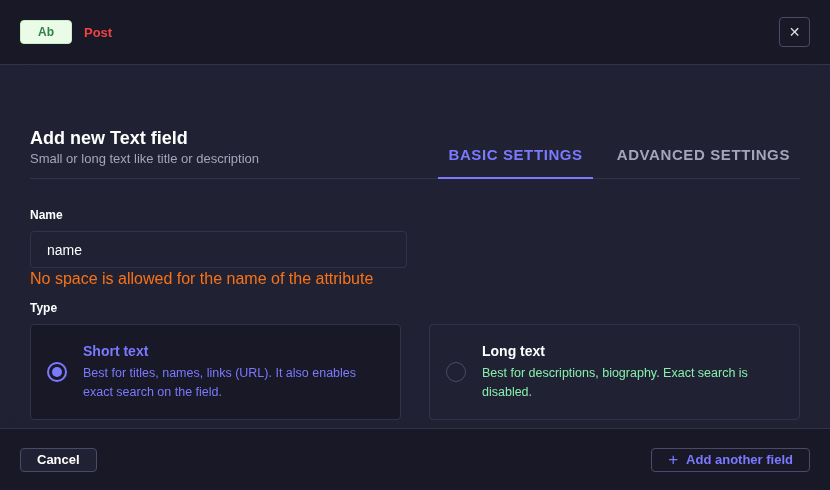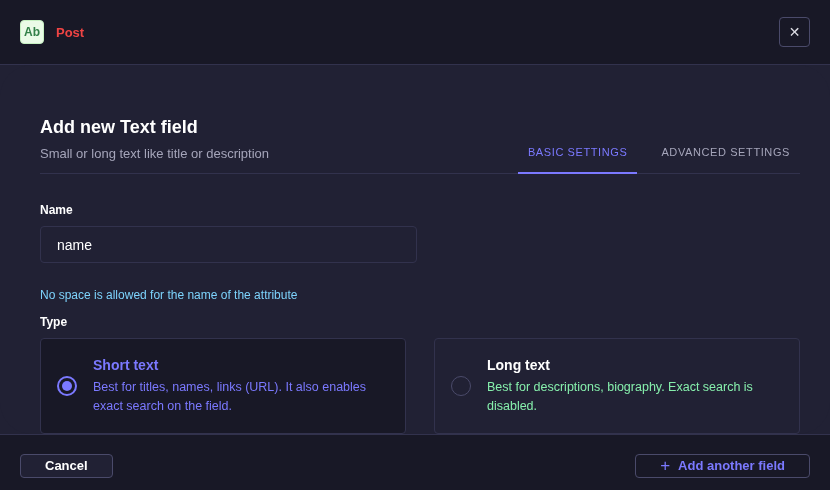--- a/index.html
+++ b/index.html
@@ -16,21 +16,21 @@
   .modal-header {
     height: 65px;
     flex: 0 0 65px;
     background: #181826;
     border-bottom: 1px solid #32324d;
     display: flex;
     align-items: center;
     padding: 0 20px;
   }
   .type-badge {
-    width: 24px;
+    width: 52px;
     height: 24px;
     background: #eafbe7;
     border: 1px solid #c6f0c2;
     border-radius: 4px;
     color: #328048;
     font-size: 12px;
     font-weight: bold;
     display: flex;
     align-items: center;
     justify-content: center;
@@ -50,36 +50,36 @@
     cursor: pointer;
     display: flex;
     align-items: center;
     justify-content: center;
   }
 
   
   .modal-body {
     flex: 1 1 auto;
     background: #212134;
-    padding: 33px 30px 0 40px;
+    padding: 33px 30px 0 30px;
     border-radius: 32px;
   }
   .title-row {
     display: flex;
     align-items: flex-end;
     justify-content: space-between;
     border-bottom: 1px solid #32324d;
   }
   .title-block { padding-bottom: 12px; }
   .page-title { font-size: 18px; font-weight: bold; color: #ffffff; }
-  .page-subtitle { font-size: 13px; color: #a5a5ba; margin-top: 8px; }
+  .page-subtitle { font-size: 13px; color: #a5a5ba; margin-top: 2px; }
   .tabs { display: flex; align-items: flex-end; }
   .tab {
-    font-size: 11px;
-    font-weight: normal;
+    font-size: 15px;
+    font-weight: bold;
     letter-spacing: 0.6px;
     padding: 0 10px 14px 10px;
     margin-bottom: -1px;
     color: #a5a5ba;
     background: transparent;
     border: none;
     border-bottom: 2px solid transparent;
     cursor: pointer;
     font-family: inherit;
     margin-top: 48px;
@@ -96,21 +96,21 @@
     height: 37px;
     background: #212134;
     border: 1px solid #32324d;
     border-radius: 4px;
     color: #ffffff;
     font-size: 14px;
     padding: 0 16px;
     font-family: inherit;
     outline: none;
   }
-  .field-hint { margin-top: 25px; font-size: 12px; color: #7dd3fc; }
+  .field-hint { margin-top: 2px; font-size: 16px; color: #f97316; }
 
   .type-section { margin-top: 10px; }
   .type-options { display: flex; gap: 28px; margin-top: 8px; }
   .type-card {
     flex: 1 1 0;
     height: 96px;
     border: 1px solid #32324d;
     border-radius: 4px;
     padding: 0 16px;
     display: flex;
@@ -146,21 +146,21 @@
     align-items: center;
     justify-content: space-between;
     padding: 0 20px;
   }
   .btn {
     font-family: inherit;
     font-size: 13px;
     font-weight: bold;
     border-radius: 4px;
     height: 24px;
-    padding: 0 24px;
+    padding: 0 16px;
     cursor: pointer;
     display: inline-flex;
     align-items: center;
     gap: 8px;
   }
   .btn-secondary {
     background: #212134;
     border: 1px solid #4a4a6a;
     color: #ffffff;
   }

